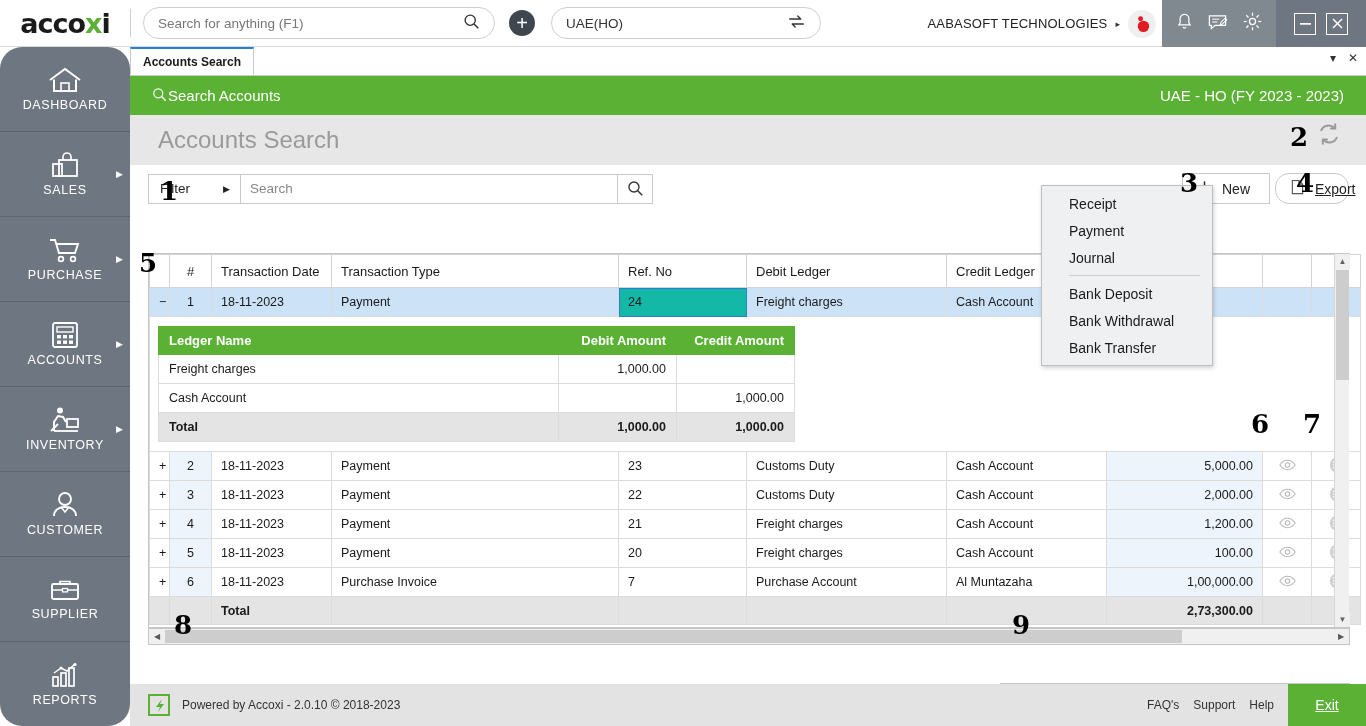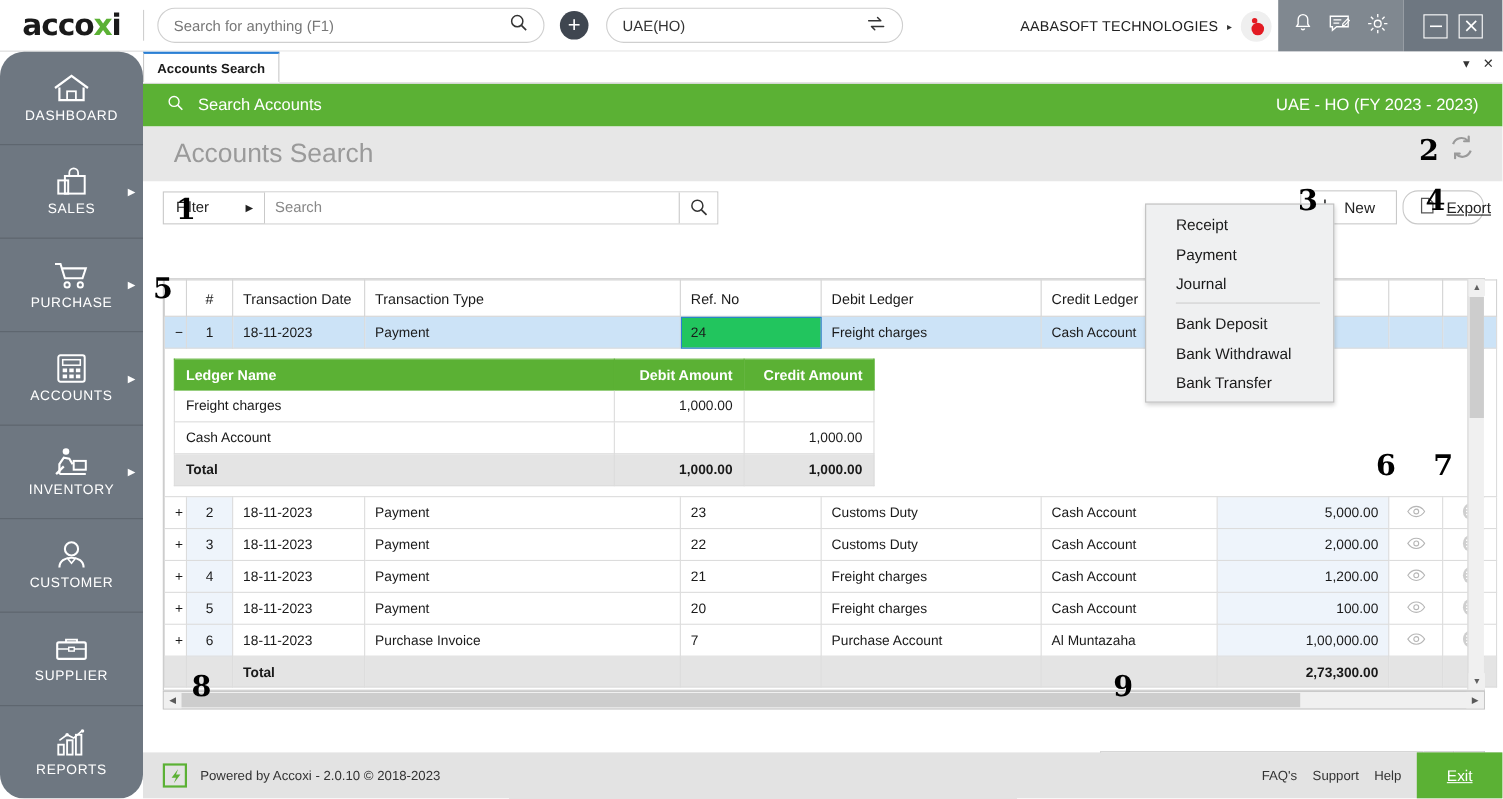--- a/index.html
+++ b/index.html
@@ -108,21 +108,21 @@
   .tab-ctrls {
     position: absolute; right: 8px; top: 4px; display: flex; gap: 12px;
     font-size: 12px; color: #333;
   }
   .tab-ctrl { cursor: pointer; }
 
   .greenbar {
     height: 39px; background: #5BB134; display: flex; align-items: center;
     padding: 0 22px; justify-content: space-between;
   }
-  .greenbar-left { display: flex; align-items: center; gap: 13px; color: #fff; font-size: 15px; }
+  .greenbar-left { display: flex; align-items: center; gap: 1px; color: #fff; font-size: 15px; }
   .greenbar-right { color: #fff; font-size: 15px; }
 
   .page-head {
     height: 50px; background: #e7e7e7; display: flex; align-items: center;
     padding: 0 28px;
   }
   .page-title { font-size: 24px; color: #9a9a9a; }
 
   .toolbar-row {
     position: relative; height: 47px; background: #fff;
@@ -192,21 +192,21 @@
     font-size: 14px; padding: 0; cursor: pointer; border-left: 0; }
   .c-num { width: 42px; text-align: center; }
   .c-date { width: 120px; }
   .c-type { width: 287px; }
   .c-ref { width: 128px; }
   .c-debit { width: 200px; }
   .c-credit { width: 160px; }
   .c-amt { width: 156px; text-align: right; background: #eef4fb; }
   .c-eye, .c-print { width: 49px; text-align: center; }
   tr.sel td { background: #CCE3F7; }
-  tr.sel td.c-ref { background: #22c55e; outline: 1px solid #2a7fd4; outline-offset: -1px; }
+  tr.sel td.c-ref { background: #14b8a6; outline: 1px solid #2a7fd4; outline-offset: -1px; }
   tr.sel td.c-amt { background: #CCE3F7; }
   tr.alt td.c-num, tr.alt td.c-amt { background: #eef4fb; }
   tr.totalrow td { background: #e4e4e4; font-weight: bold; height: 28px; }
 
   
   .detail-cell { padding: 0 !important; background: #fff !important; border: 1px solid #dcdcdc; }
   .detail-pad { padding: 9px 0 9px 8px; }
   table.detail { border-collapse: collapse; width: 637px; table-layout: fixed; }
   table.detail th {
     background: #5BB134; color: #fff; font-size: 13px; font-weight: bold;

